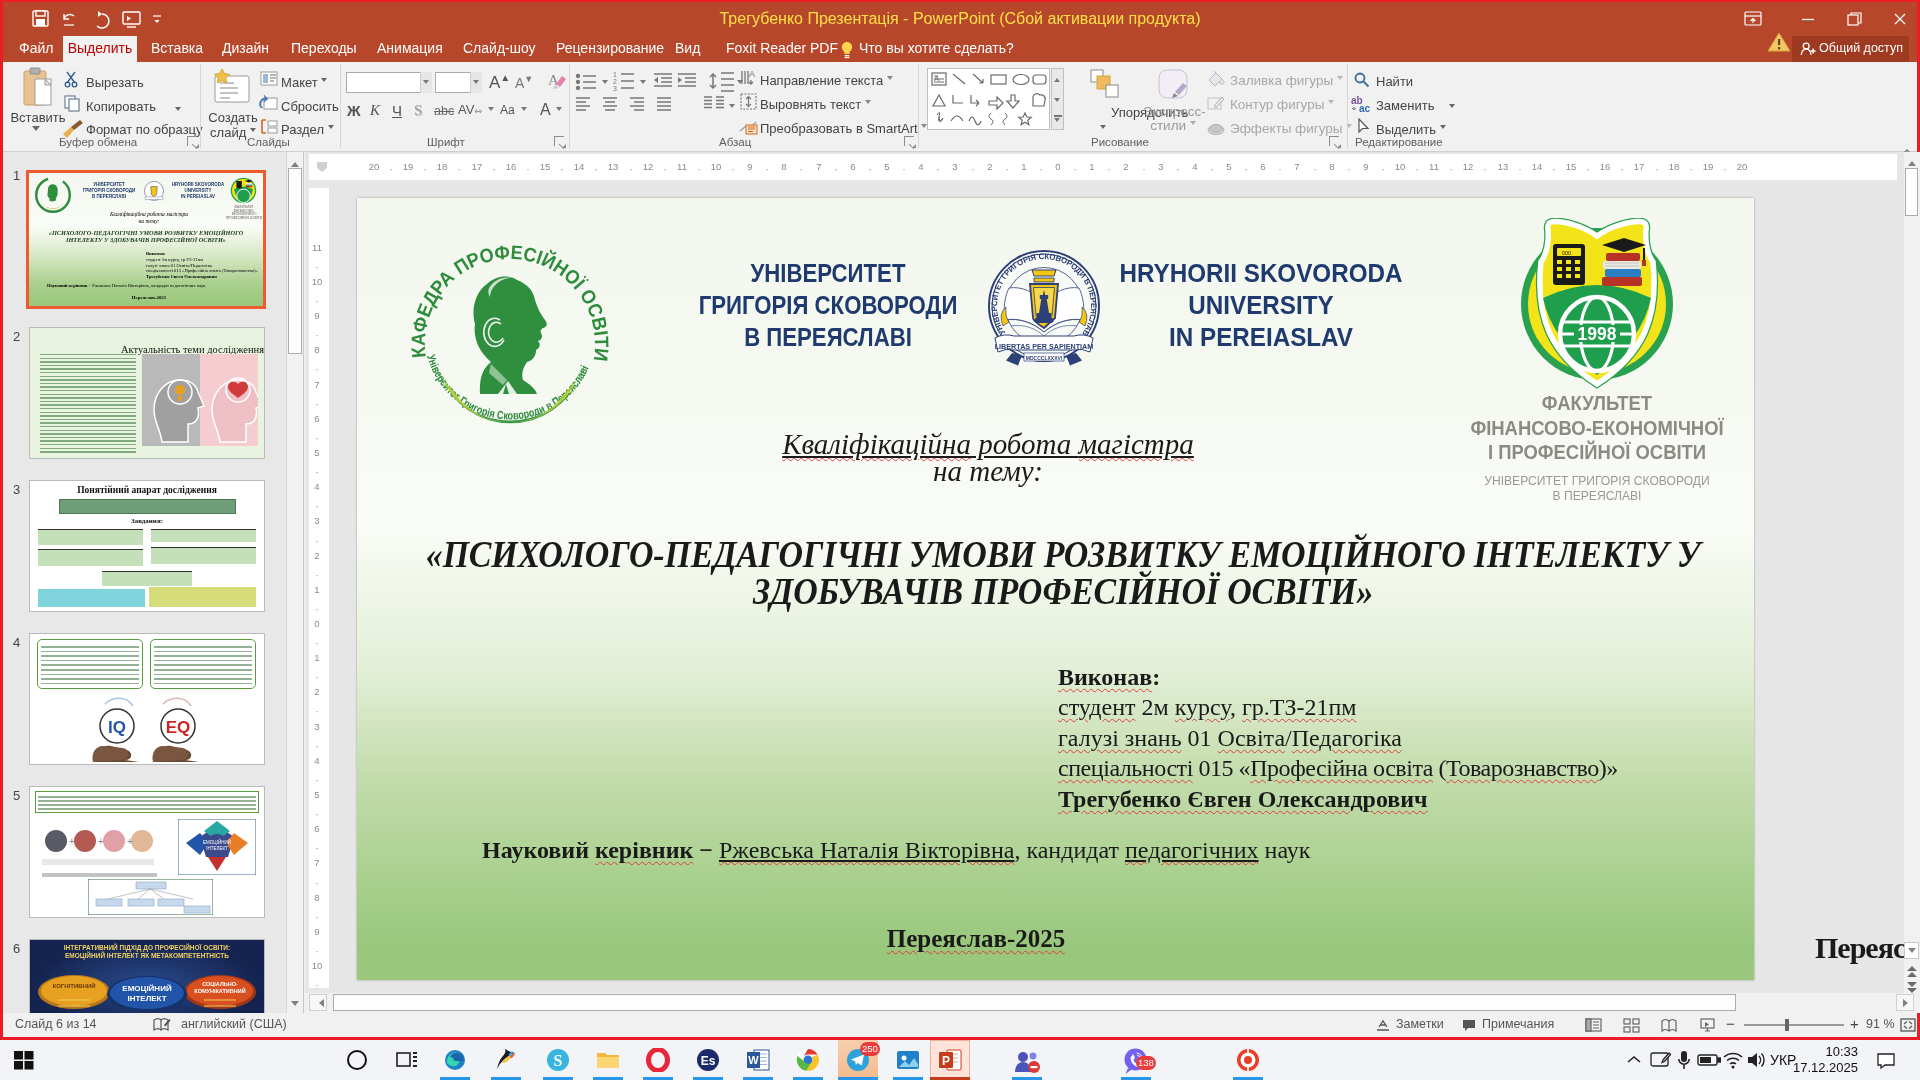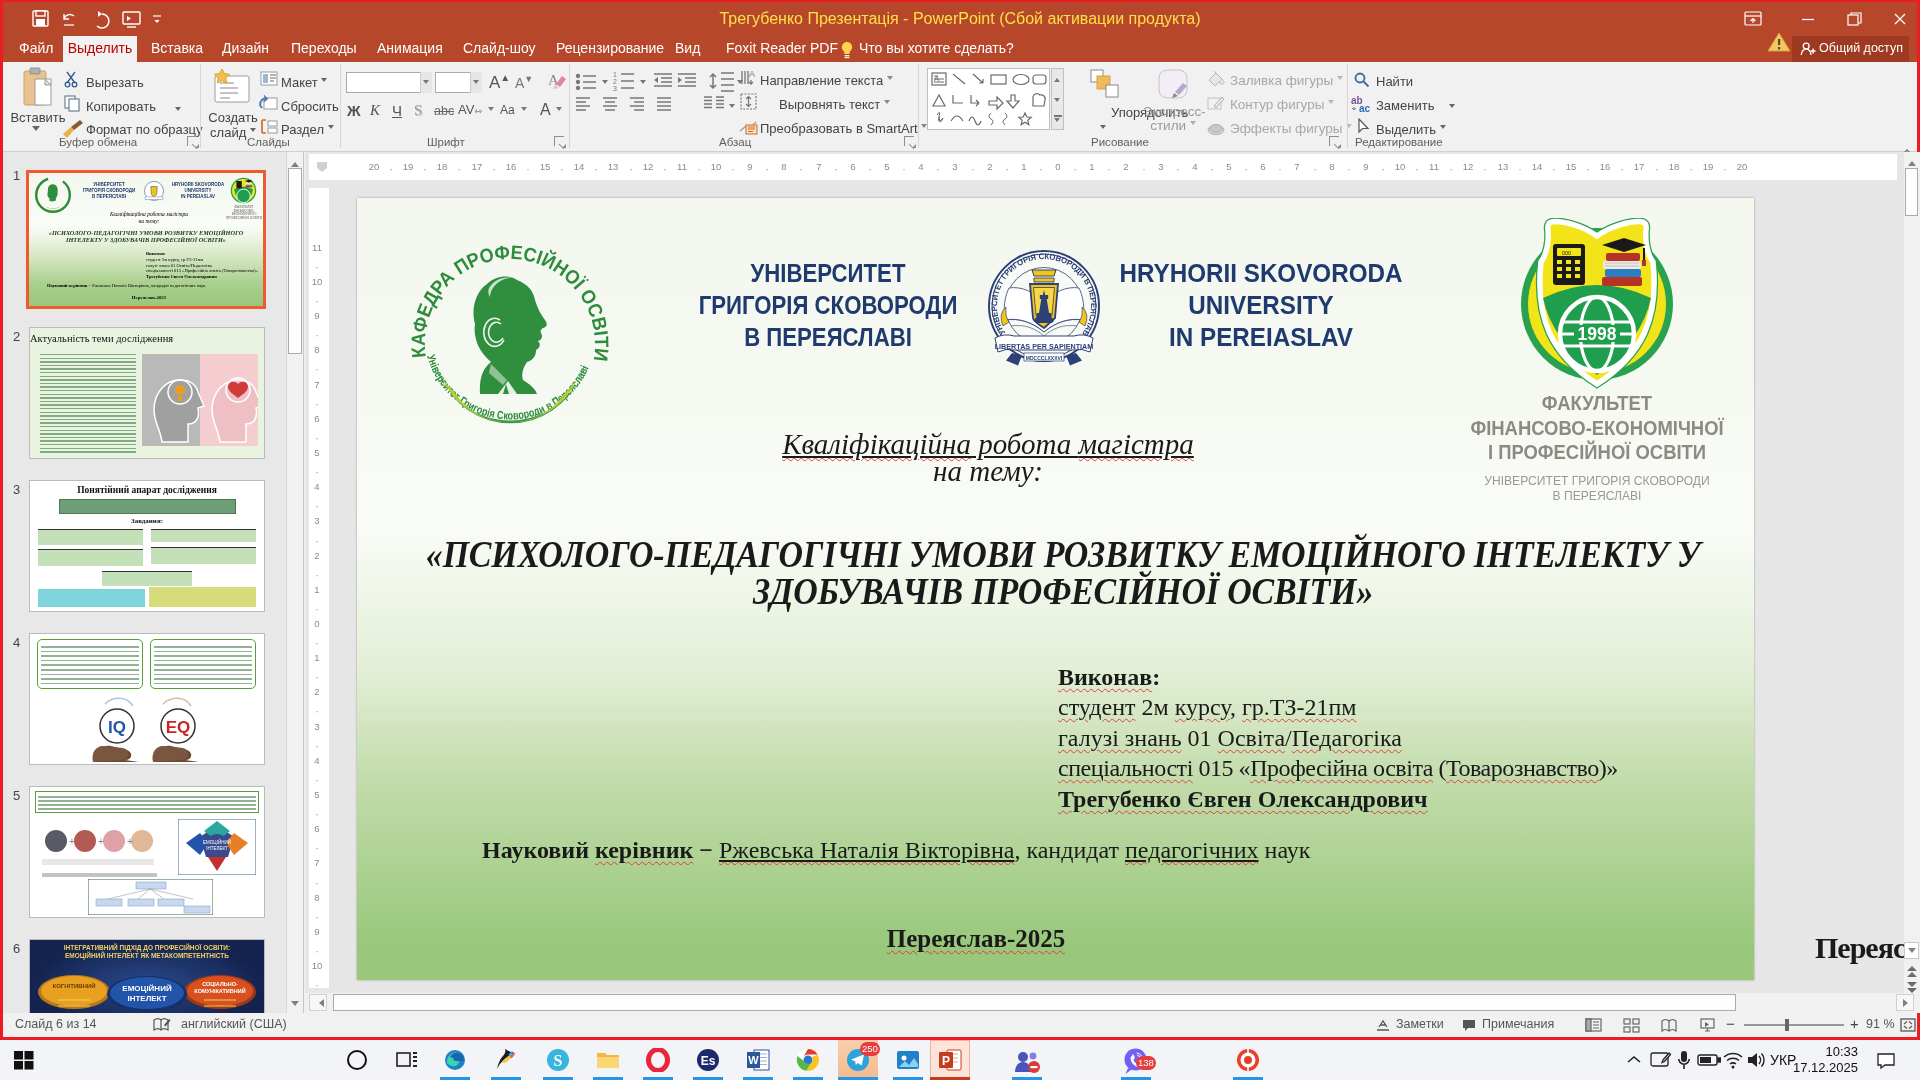--- a/index.html
+++ b/index.html
@@ -224,21 +224,21 @@
     <svg class="abs" style="left:737px;top:7px" width="17" height="17" viewBox="0 0 17 17" stroke="#777" stroke-width="1.3">
           <path d="M2 2 v13 M5 2 v13 M8 2 v13"></path>
           <text x="9" y="8" font-size="9" fill="#777" stroke="none">A</text>
           <path d="M11 11 v4 m-2 -2 l2 2 2 -2" fill="none"></path>
         </svg>
     <div class="abs rbtxt" style="left:757px;top:11px">Направление текста <span style="display:inline-block;border:3px solid transparent;border-top:4px solid #888;vertical-align:2px"></span></div>
     <svg class="abs" style="left:737px;top:31px" width="17" height="17" viewBox="0 0 17 17" fill="none" stroke="#777" stroke-width="1.2">
           <rect x="1" y="1" width="15" height="15" stroke-dasharray="2 1.4"></rect>
           <path d="M8.5 4 v9 m-2.5 -7 l2.5 -2.5 2.5 2.5 m-5 5 l2.5 2.5 2.5 -2.5"></path>
         </svg>
-    <div class="abs rbtxt" style="left:776px;top:35px">Выровнять текст <span style="display:inline-block;border:3px solid transparent;border-top:4px solid #888;vertical-align:2px"></span></div>
+    <div class="abs rbtxt" style="left:757px;top:35px">Выровнять текст <span style="display:inline-block;border:3px solid transparent;border-top:4px solid #888;vertical-align:2px"></span></div>
     <svg class="abs" style="left:735px;top:55px" width="20" height="18" viewBox="0 0 20 18">
           <path d="M2 14 l6 -5 4 2 6 -6" stroke="#9a9a9a" fill="none" stroke-width="1.3"></path>
           <rect x="8" y="8" width="11" height="9" fill="#f6e2c5" stroke="#d2691e"></rect>
           <path d="M10 10 h7 M10 12 h7 M10 14.5 h5" stroke="#d2691e" stroke-width="1"></path>
         </svg>
     <div class="abs rbtxt" style="left:757px;top:59px">Преобразовать в SmartArt <span style="display:inline-block;border:3px solid transparent;border-top:4px solid #888;vertical-align:2px"></span></div>
     <svg class="abs" style="left:572px;top:34px" width="120" height="16" viewBox="0 0 120 16" stroke="#777" stroke-width="1.5">
           <path d="M1 2 h14 M1 6 h10 M1 10 h14 M1 14 h10"></path>
           <path d="M28 2 h14 M30 6 h10 M28 10 h14 M30 14 h10"></path>
           <path d="M55 2 h14 M59 6 h10 M55 10 h14 M59 14 h10"></path>
@@ -372,21 +372,21 @@
         <div class="abs" style="left:60px;top:38px;width:120px;text-align:center;font-style:italic;font-size:5.5px;line-height:6.5px">Кваліфікаційна робота магістра<br>на тему:</div>
         <div class="abs" style="left:4px;top:56px;width:226px;text-align:center;font-weight:bold;font-style:italic;font-size:6.3px;line-height:7px;color:#173818">«ПСИХОЛОГО-ПЕДАГОГІЧНІ УМОВИ РОЗВИТКУ ЕМОЦІЙНОГО ІНТЕЛЕКТУ У ЗДОБУВАЧІВ ПРОФЕСІЙНОЇ ОСВІТИ»</div>
         <div class="abs" style="left:117px;top:78px;font-size:4.6px;line-height:5.8px"><b>Виконав:</b><br>студент 2м курсу, гр.ТЗ-21пм<br>галузі знань 01 Освіта/Педагогіка<br>спеціальності 015 «Професійна освіта (Товарознавство)»<br><b>Трегубенко Євген Олександрович</b></div>
         <div class="abs" style="left:18px;top:110px;font-size:4.6px"><b>Науковий керівник</b> − Ржевська Наталія Вікторівна, кандидат педагогічних наук</div>
         <div class="abs" style="left:70px;top:122px;width:100px;text-align:center;font-weight:bold;font-size:4.8px">Переяслав-2025</div>
       </div>
     </div>
 
     <div class="thumb" style="top:175px">
       <div class="abs" style="left:0;top:0;width:234px;height:131px;background:#e8f4df">
-        <div class="abs" style="left:0;top:5px;width:234px;text-align:left;font-family:'Liberation Serif',serif;font-size:10.5px;color:#111">Актуальність теми дослідження</div>
+        <div class="abs" style="left:0;top:16px;width:234px;text-align:right;font-family:'Liberation Serif',serif;font-size:10.5px;color:#111">Актуальність теми дослідження</div>
         <div class="abs" style="left:10px;top:26px;width:96px;height:100px;background:repeating-linear-gradient(180deg,rgba(46,110,50,.55) 0 1.5px,transparent 1.5px 3.6px)"></div>
         <svg class="abs" style="left:112px;top:26px" width="116" height="92" viewBox="0 0 116 92">
               <rect x="0" y="0" width="58" height="92" fill="#b9b9b9"></rect>
               <rect x="58" y="0" width="58" height="92" fill="#f5ccd0"></rect>
               <path d="M20 88 c-2 -14 -8 -20 -8 -32 c0 -18 12 -30 26 -30 c10 0 16 5 18 12 l6 14 -6 2 c2 10 -2 16 -10 16 l0 18z" fill="#a0a0a0" stroke="#fff" stroke-width="1.5"></path>
               <path d="M78 88 c-2 -14 -8 -20 -8 -32 c0 -18 12 -30 26 -30 c10 0 16 5 18 12 l6 14 -6 2 c2 10 -2 16 -10 16 l0 18z" fill="#eebfc4" stroke="#fff" stroke-width="1.5"></path>
               <circle cx="38" cy="38" r="12" fill="none" stroke="#fff" stroke-width="1.5"></circle>
               <circle cx="38" cy="36" r="5" fill="#e8a020"></circle>
               <rect x="36" y="42" width="4" height="5" fill="#e8a020"></rect>
               <path d="M96 30 c4 -4 10 -2 10 3 c0 4 -6 8 -10 11 c-4 -3 -10 -7 -10 -11 c0 -5 6 -7 10 -3z" fill="#d03a3a"></path>

